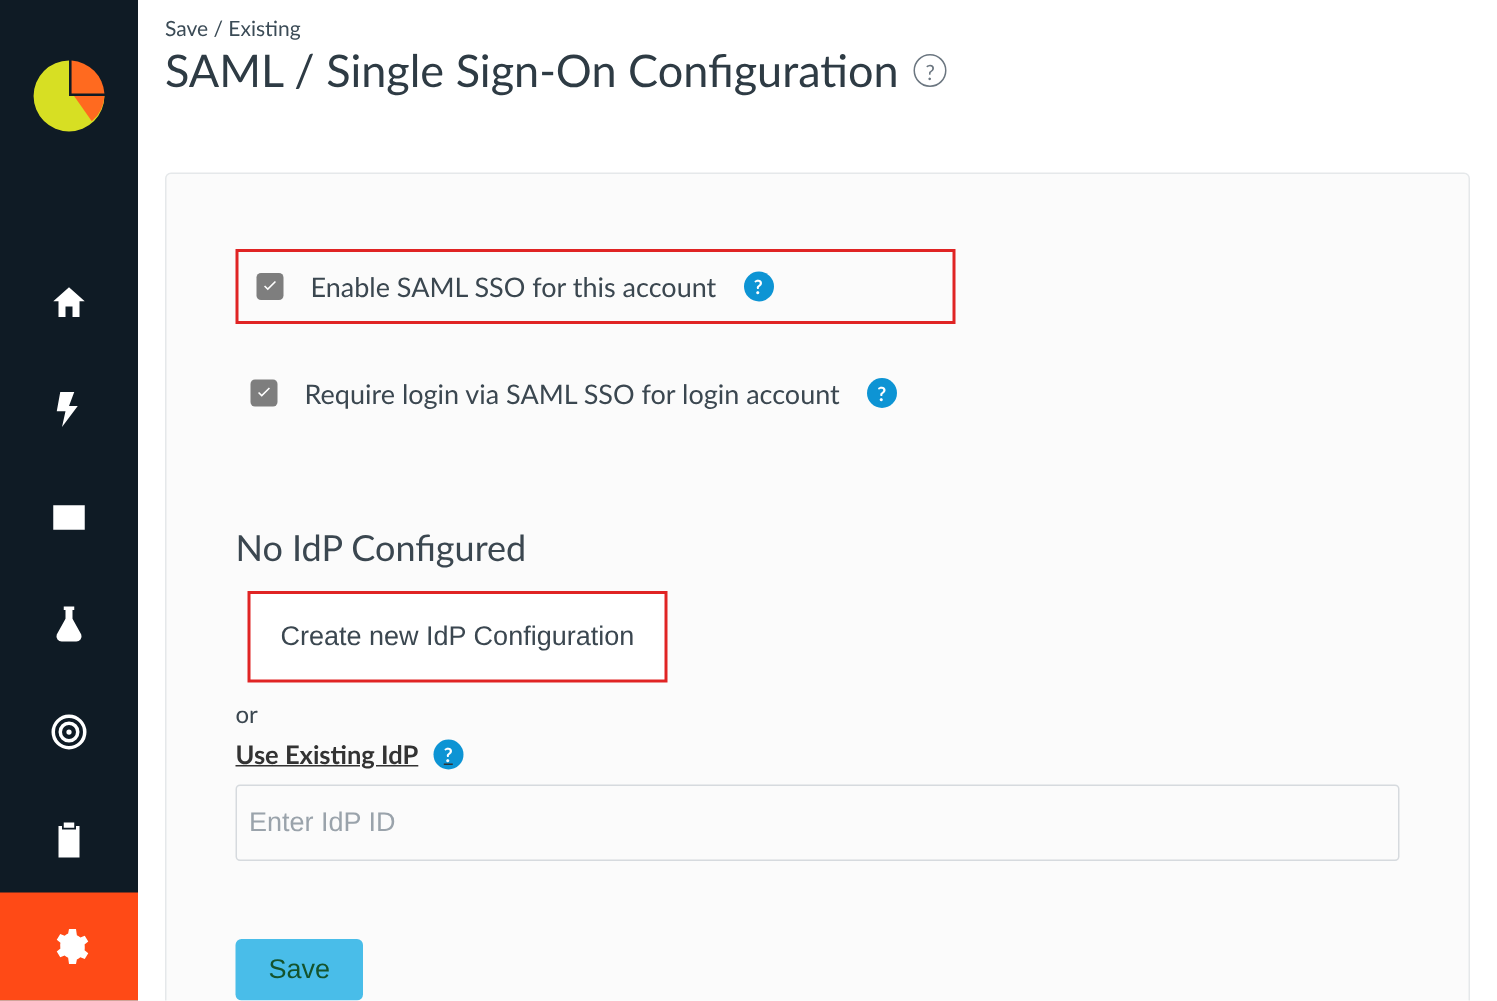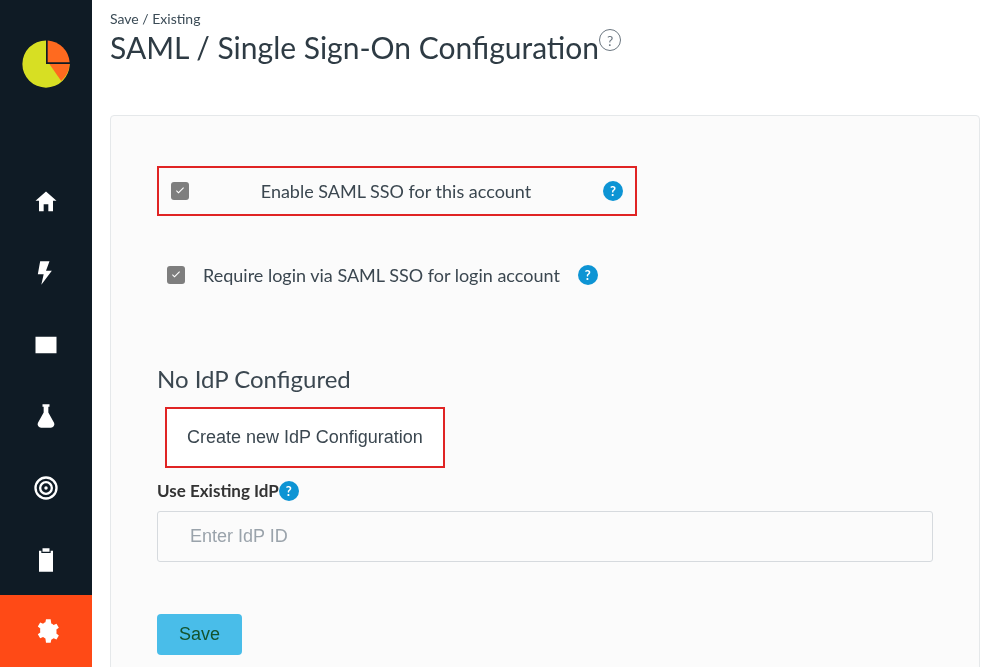--- a/index.html
+++ b/index.html
@@ -40,21 +40,21 @@
   .nav-item .icon-lg { width: 28px; height: 28px; }
 
   
   .main { flex: 1; padding: 0; }
   .header-area { padding: 10px 18px 0 18px; }
   .breadcrumb {
     font-size: 14px;
     color: #3b4b56;
     margin-bottom: 2px;
   }
-  .page-title-row { display:flex; align-items:flex-start; }
+  .page-title-row { display:flex; align-items:center; gap: 10px; }
   .page-title {
     font-size: 30px;
     font-weight: 400;
     color: #2e3b44;
   }
   .help-circle {
     width: 22px; height: 22px;
     border: 1.5px solid #6b7680;
     border-radius: 50%;
     display:inline-flex; align-items:center; justify-content:center;
@@ -76,22 +76,21 @@
     gap: 18px;
     font-size: 18px;
     color: #3b4750;
     padding: 8px 10px;
     margin-bottom: 36px;
     max-width: 480px;
   }
   .option-row.highlight {
     border: 2px solid #e02424;
     padding: 12px 12px;
-    margin-bottom: 40px;
-    justify-content: space-between;
+    margin-bottom: 27px;
   }
   .checkbox {
     width: 18px; height: 18px;
     background: #7e7e7e;
     border-radius: 3px;
     display: inline-flex;
     align-items: center;
     justify-content: center;
     flex-shrink: 0;
     cursor: pointer;
@@ -121,31 +120,32 @@
     background: #fff;
     color: #3b4750;
     font-size: 18px;
     padding: 18px 20px;
     cursor: pointer;
     margin-bottom: 12px;
     margin-left: 8px;
   }
   .or-text { font-size: 16px; color: #3b4750; margin-bottom: 6px; }
   .use-existing-row {
-    display:flex; align-items:center; gap: 0;
+    display:flex; align-items:center; gap: 10px;
     font-weight: 700; font-size: 17px; color:#333;
     margin-bottom: 10px;
+    text-decoration: underline;
   }
   .idp-input {
     width: 100%;
     border: 1px solid #d6dade;
     background: #fbfbfb;
     font-size: 18px;
     color: #888;
-    padding: 14px 32px;
+    padding: 14px 8px;
     border-radius: 3px;
   }
   .idp-input::placeholder { color: #9aa3ab; }
 
   .save-btn {
     margin-top: 52px;
     background: #49bde9;
     color: #14532d;
     border: none;
     font-size: 18px;
@@ -237,20 +237,21 @@
             </svg>
         </span>
         <span>Require login via SAML SSO for login account</span>
         <span class="help-dot">?</span>
       </div>
 
       <h2 class="section-title">No IdP Configured</h2>
 
       <button class="create-btn">Create new IdP Configuration</button>
 
+      <div class="or-text">or</div>
 
       <div class="use-existing-row">
         <span>Use Existing IdP</span>
         <span class="help-dot">?</span>
       </div>
 
       <input class="idp-input" type="text" placeholder="Enter IdP ID" style="">
 
       <div>
         <button class="save-btn">Save</button>

